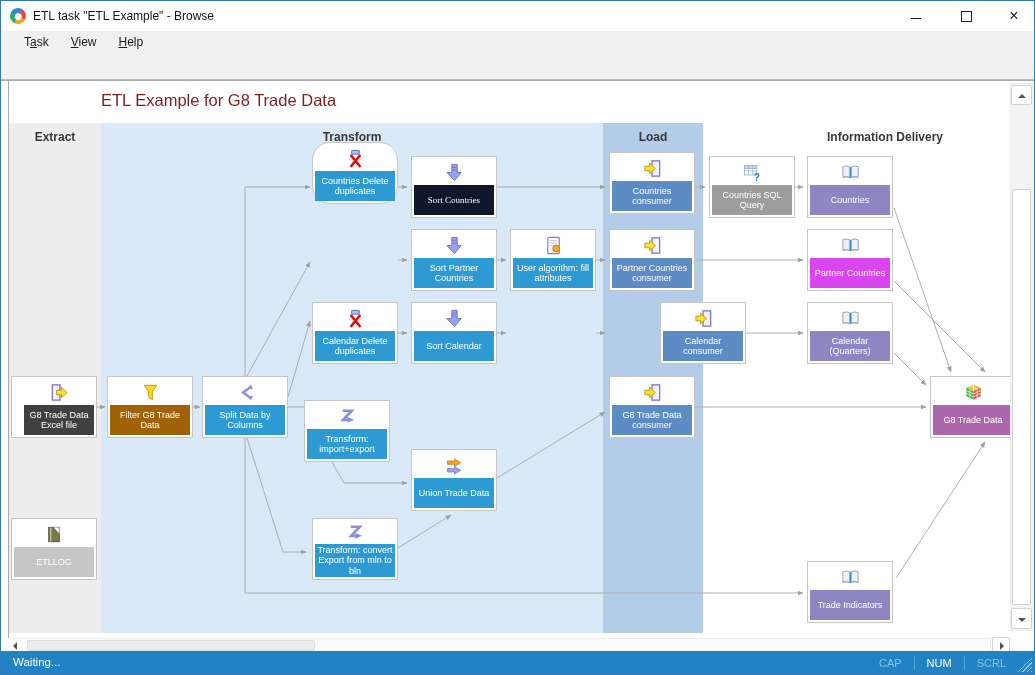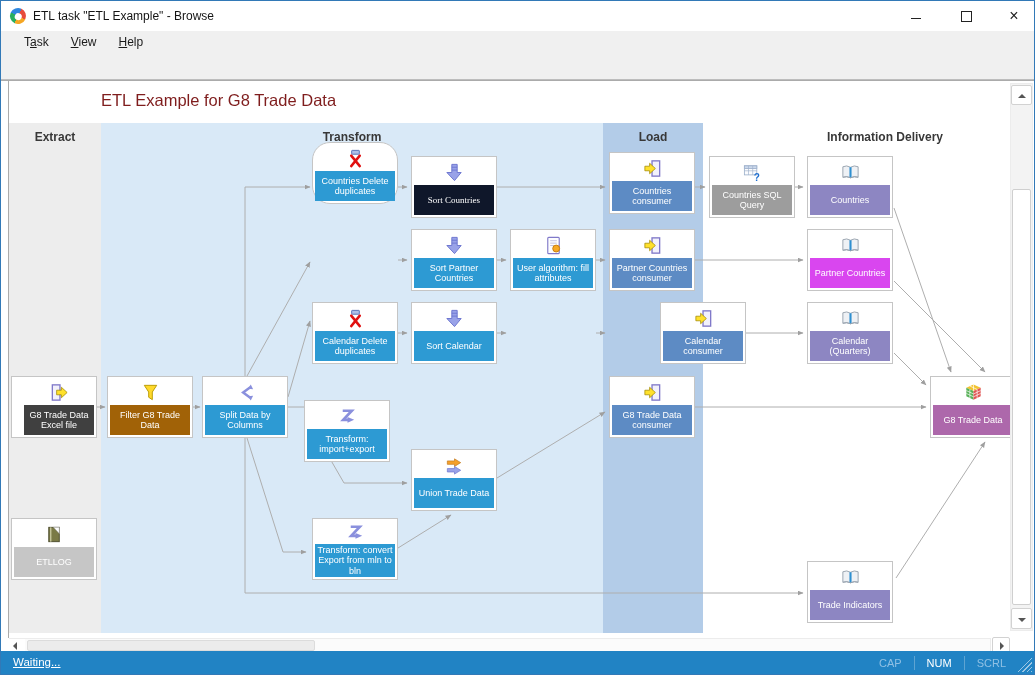--- a/index.html
+++ b/index.html
@@ -53,21 +53,21 @@
   #vbtn-down::after{content:"";position:absolute;left:6px;top:9px;border-left:4px solid transparent;border-right:4px solid transparent;border-top:4px solid #555;}
   #htrack{left:8px;top:637px;width:982px;height:15px;background:#fbfbfb;border:1px solid #ececec;}
   #hbtn-left{left:8px;top:638px;width:16px;height:13px;background:#fff;}
   #hbtn-left::after{content:"";position:absolute;left:4px;top:3px;border-top:4px solid transparent;border-bottom:4px solid transparent;border-right:4px solid #555;}
   #hthumb{left:26px;top:639px;width:288px;height:11px;background:#ececec;border:1px solid #dcdcdc;border-radius:2px;}
   #hbtn-right{left:991px;top:636px;width:18px;height:16px;background:#fff;border:1px solid #d2d2d2;border-radius:2px;}
   #hbtn-right::after{content:"";position:absolute;left:7px;top:4px;border-top:4px solid transparent;border-bottom:4px solid transparent;border-left:4px solid #555;}
 
   
   #statusbar{position:absolute;left:0;bottom:0;width:100%;height:23px;background:#2183c4;z-index:10;}
-  #status-text{position:absolute;left:12px;top:0;height:22px;line-height:23px;font-size:11.5px;color:#fff;text-decoration:underline;}
+  #status-text{position:absolute;left:12px;top:0;height:22px;line-height:23px;font-size:11.5px;color:#fff;}
   #status-right{position:absolute;right:26px;top:0;height:23px;display:flex;align-items:center;font-size:11px;}
   .ind{color:#8fc0e4;padding:0 2px;}
   .ind.active{color:#ffffff;}
   .ind-div{width:1px;height:14px;background:#5ea4d2;margin:0 10px;}
   #resize-grip{position:absolute;right:2px;bottom:2px;width:15px;height:15px;z-index:11;
     background:repeating-linear-gradient(135deg,transparent 0 2px,#9cc6e4 2px 3px);
     clip-path:polygon(100% 0,100% 100%,0 100%);}
 </style>
 </head>
 <body>

